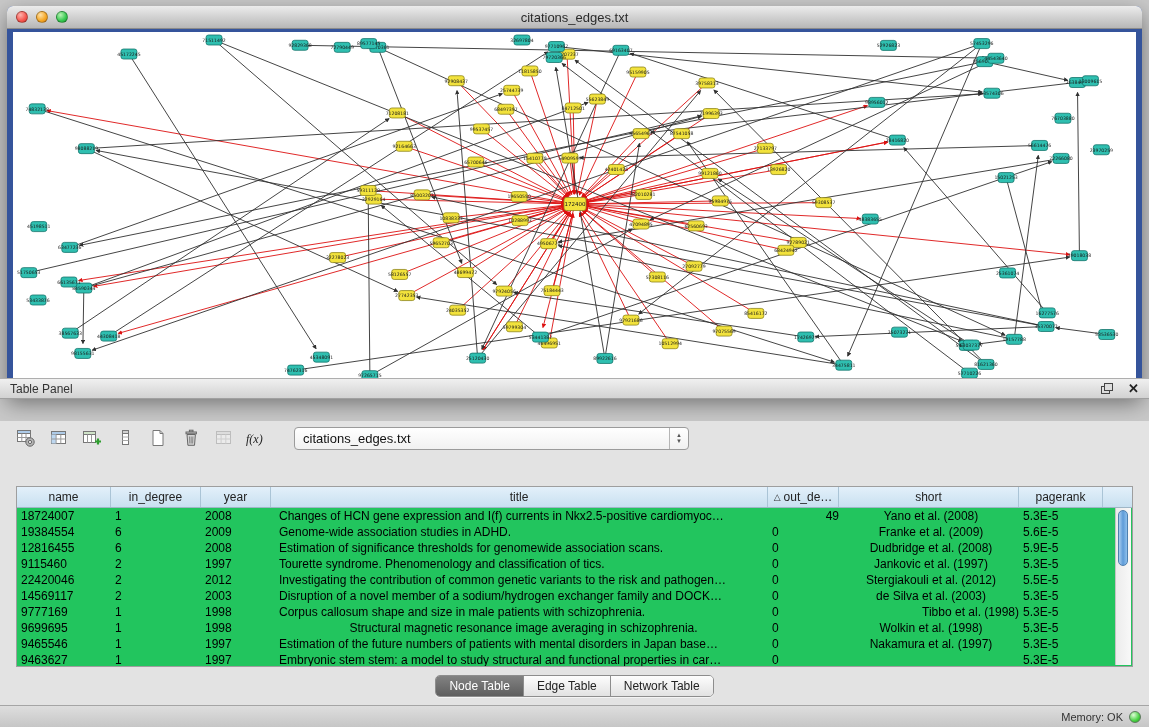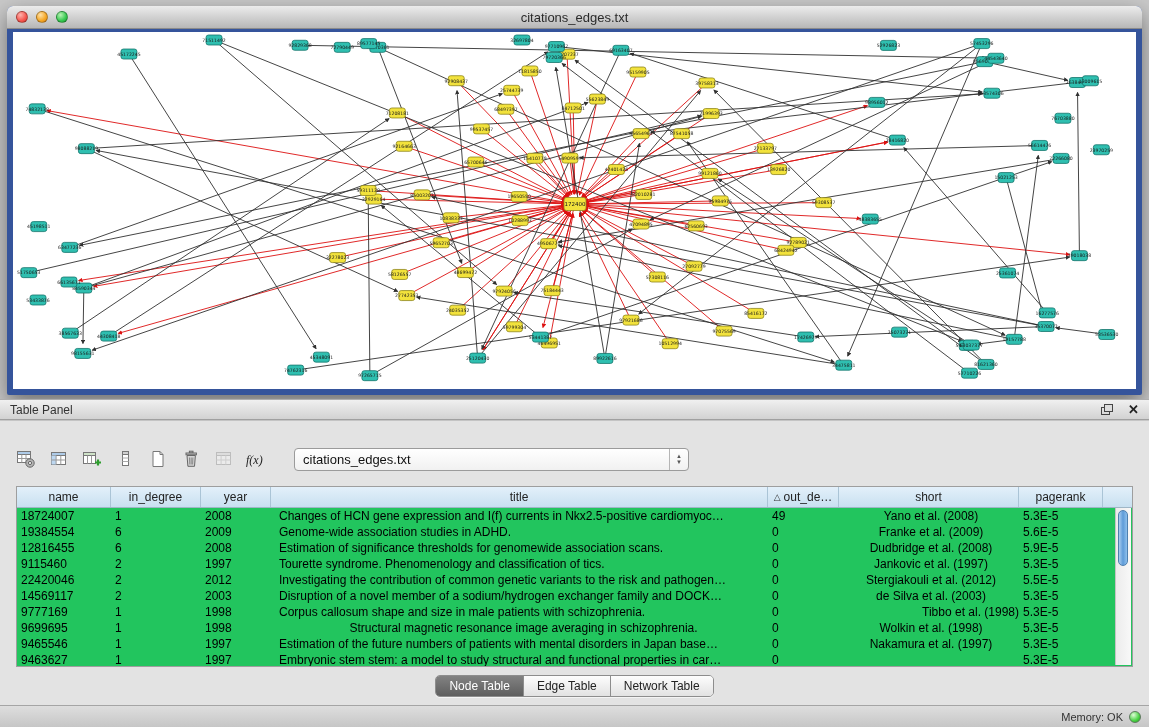--- a/index.html
+++ b/index.html
@@ -11,30 +11,30 @@
   .win-title{font-size:13px;color:#2b2b2b;}
   .lights{position:absolute;left:9px;top:5px;display:flex;gap:8px;}
   .light{width:12px;height:12px;border-radius:50%;border:1px solid rgba(0,0,0,.3);box-sizing:border-box;}
   .light.red{background:radial-gradient(circle at 35% 30%,#ffb3ad,#f5564e 60%,#d8372f);}
   .light.yellow{background:radial-gradient(circle at 35% 30%,#ffe2a8,#f5a623 60%,#d9851a);}
   .light.green{background:radial-gradient(circle at 35% 30%,#b9f3b4,#35c84f 60%,#1f9e35);}
   .net-canvas{position:absolute;left:6px;right:6px;top:26px;bottom:6px;background:#ffffff;overflow:hidden;}
   .net-canvas svg{width:100%;height:100%;display:block;}
 
   
-  .panel-header{position:absolute;top:399px;left:0;width:1149px;height:21px;background:linear-gradient(#f0f0f0,#d2d2d2);border-top:1px solid #aeaeae;border-bottom:1px solid #a0a0a0;display:flex;align-items:center;padding:0 10px;box-sizing:border-box;}
+  .panel-header{position:absolute;top:378px;left:0;width:1149px;height:21px;background:linear-gradient(#f0f0f0,#d2d2d2);border-top:1px solid #aeaeae;border-bottom:1px solid #a0a0a0;display:flex;align-items:center;padding:0 10px;box-sizing:border-box;}
   .panel-title{font-size:12px;color:#333;}
   .ph-spacer{flex:1;}
   .ph-icon{margin-left:14px;cursor:default;display:flex;align-items:center;}
   .ph-close{font-size:13px;font-weight:bold;color:#222;line-height:1;}
 
   .panel-bg{position:absolute;top:421px;left:0;width:1149px;height:284px;background:#e3e3e3;}
 
   
-  .toolbar{position:absolute;left:14px;top:447px;display:flex;align-items:center;gap:9px;}
+  .toolbar{position:absolute;left:14px;top:426px;display:flex;align-items:center;gap:9px;}
   .tb-icon{width:24px;height:24px;display:flex;align-items:center;justify-content:center;}
   .combo{margin-left:16px;width:395px;height:23px;background:linear-gradient(#ffffff,#f1f1f1);border:1px solid #9b9b9b;border-radius:4px;display:flex;align-items:center;box-sizing:border-box;}
   .combo-text{flex:1;font-size:13px;color:#111;padding-left:8px;white-space:nowrap;overflow:hidden;}
   .combo-btn{width:18px;height:100%;border-left:1px solid #b5b5b5;display:flex;flex-direction:column;align-items:center;justify-content:center;color:#555;}
   .combo-btn span{font-size:6px;line-height:6px;}
 
   
   .table{position:absolute;left:16px;top:486px;width:1117px;height:181px;background:#22c55e;border:1px solid #9e9e9e;box-sizing:border-box;overflow:hidden;}
   .thead{display:flex;height:20px;background:linear-gradient(#e3f0fa,#c8e0f0);border-bottom:1px solid #9fb6c6;}
   .th{box-sizing:border-box;border-right:1px solid #aac4d6;font-size:12px;color:#222;display:flex;align-items:center;justify-content:center;white-space:nowrap;overflow:hidden;}
@@ -752,21 +752,21 @@
           <span>pagerank</span>
         </div>
         <div class="th fill"></div>
       </div>
     <div class="tbody" id="tbody">
         <div class="tr">
           <div class="td" style="width: 94px; text-align: left;">18724007</div>
           <div class="td" style="width: 90px; text-align: left;">1</div>
           <div class="td" style="width: 70px; text-align: left;">2008</div>
           <div class="td" style="width: 497px; text-align: left; padding-left: 8px;">Changes of HCN gene expression and I(f) currents in Nkx2.5-positive cardiomyoc…</div>
-          <div class="td" style="width: 71px; text-align: left;">49</div>
+          <div class="td" style="width: 71px; text-align: right;">49</div>
           <div class="td" style="width: 180px; text-align: center;">Yano et al. (2008)</div>
           <div class="td" style="width: 84px; text-align: left;">5.3E-5</div>
         </div>
         <div class="tr">
           <div class="td" style="width: 94px; text-align: left;">19384554</div>
           <div class="td" style="width: 90px; text-align: left;">6</div>
           <div class="td" style="width: 70px; text-align: left;">2009</div>
           <div class="td" style="width: 497px; text-align: left; padding-left: 8px;">Genome-wide association studies in ADHD.</div>
           <div class="td" style="width: 71px; text-align: left;">0</div>
           <div class="td" style="width: 180px; text-align: center;">Franke et al. (2009)</div>

